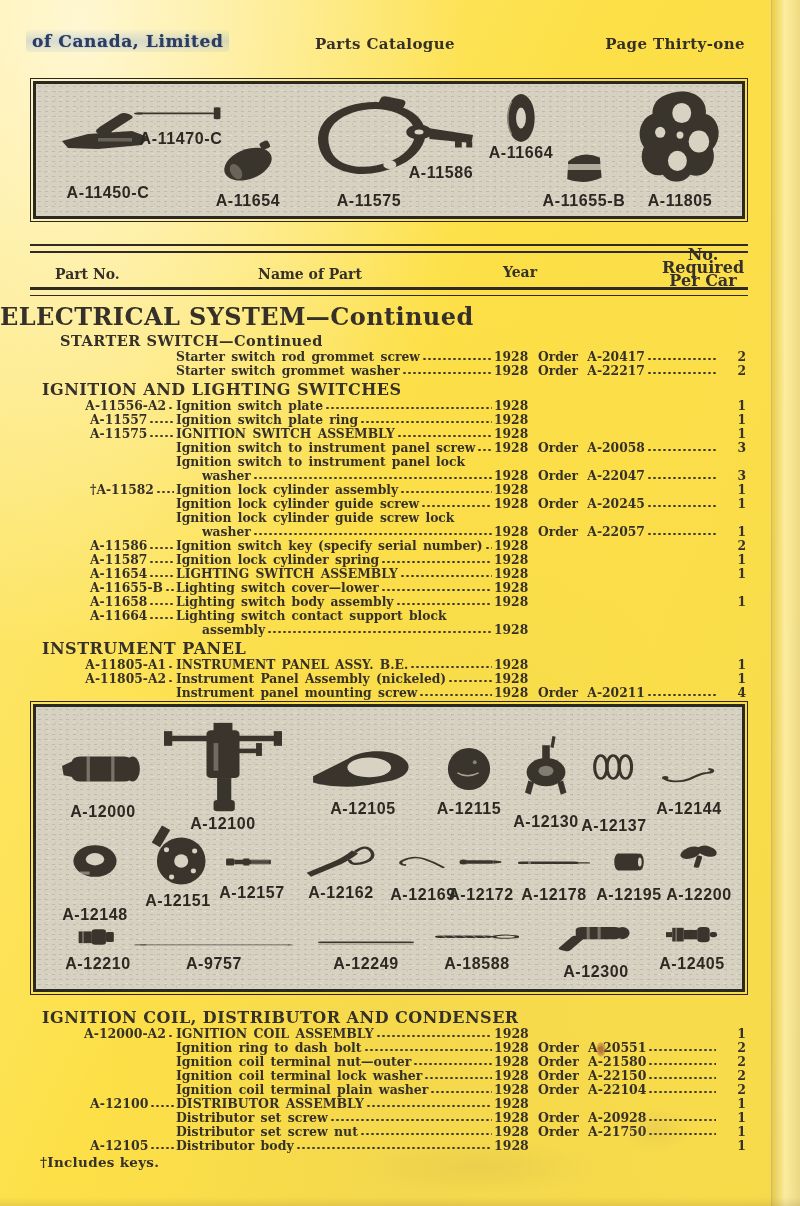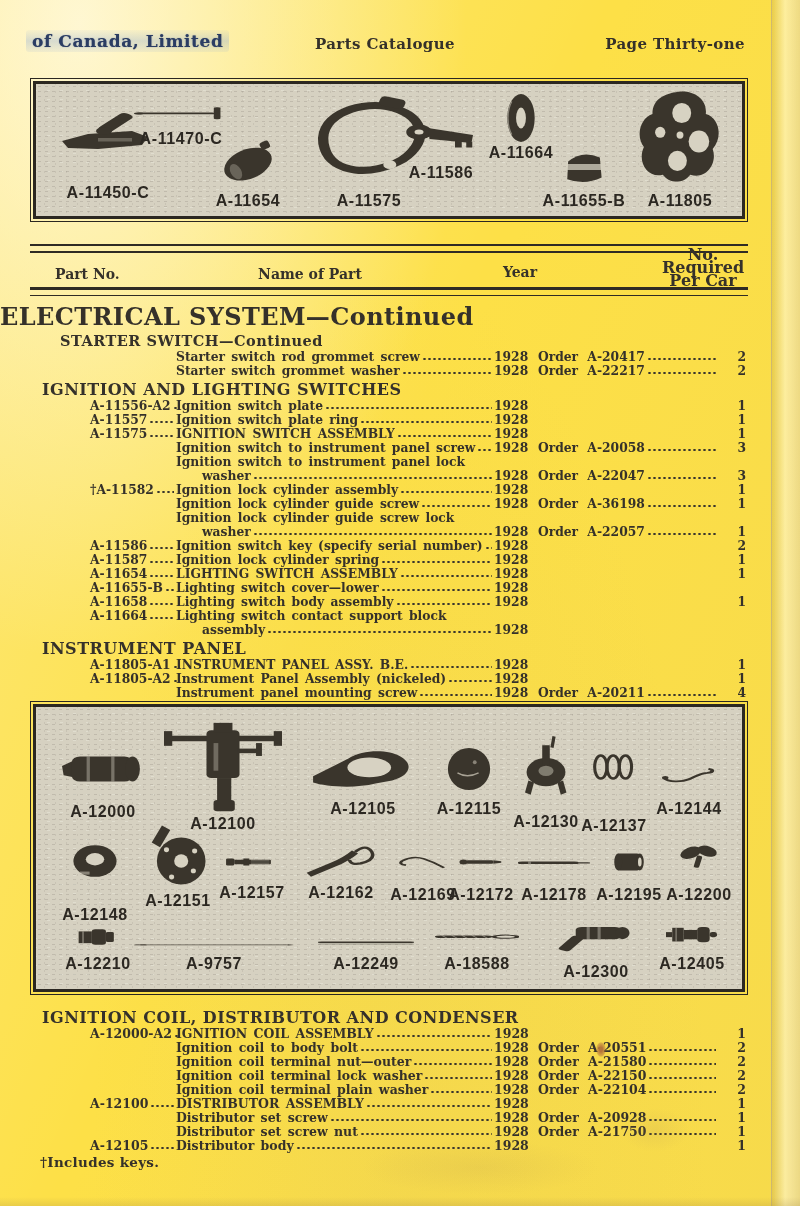--- a/index.html
+++ b/index.html
@@ -59,21 +59,21 @@
   .catalog{position:absolute;left:0;right:0;}
   #cat-top{top:332px;}
   #cat-bottom{top:1006px;}
   .heading{font-size:16px;line-height:19px;font-weight:700;letter-spacing:.5px;
     padding-left:42px;margin-top:2px;white-space:nowrap;}
   .heading.sub{font-size:14.5px;line-height:18px;padding-left:60px;margin-top:0;}
   .row{display:flex;align-items:baseline;padding-left:90px;padding-right:54px;
     height:14px;line-height:14px;font-size:12.3px;font-weight:700;
     white-space:nowrap;word-spacing:2px;}
   #cat-bottom .row{height:14px;line-height:14px;font-size:12.5px;}
-  .c-part{width:86px;display:flex;align-items:baseline;flex:none;}
+  .c-part{width:86px;display:flex;align-items:baseline;flex:none;justify-content:flex-end;}
   .c-name{flex:1;display:flex;align-items:baseline;min-width:0;}
   .c-name .ind{padding-left:26px;}
   .c-year{width:44px;flex:none;}
   .c-order{width:180px;flex:none;display:flex;align-items:baseline;word-spacing:5px;}
   .c-qty{width:28px;flex:none;text-align:right;}
   .ld{flex:1;min-width:6px;align-self:stretch;margin:0 2px;
     background-image:radial-gradient(circle, #3a362d 1px, transparent 1.35px);
     background-size:5px 4px;background-repeat:repeat-x;background-position:0 72%;}
 
   .footnote{position:absolute;left:40px;top:1154px;font-size:13.5px;font-weight:700;letter-spacing:.3px;}
@@ -306,21 +306,21 @@
         <span class="c-qty">1</span>
       </div>
       <div class="row">
         <span class="c-part"></span>
         <span class="c-name">
           <span>Ignition lock cylinder guide screw</span>
           <span class="ld"></span>
         </span>
         <span class="c-year">1928</span>
         <span class="c-order">
-          <span>Order A-36198</span>
+          <span>Order A-20245</span>
           <span class="ld"></span>
         </span>
         <span class="c-qty">1</span>
       </div>
       <div class="row">
         <span class="c-part"></span>
         <span class="c-name">
           <span>Ignition lock cylinder guide screw lock</span>
         </span>
         <span class="c-year"></span>
@@ -693,21 +693,21 @@
         </span>
         <span class="c-year">1928</span>
         <span class="c-order">
           <span class="ld"></span>
         </span>
         <span class="c-qty">1</span>
       </div>
       <div class="row">
         <span class="c-part"></span>
         <span class="c-name">
-          <span>Ignition coil to body bolt</span>
+          <span>Ignition ring to dash bolt</span>
           <span class="ld"></span>
         </span>
         <span class="c-year">1928</span>
         <span class="c-order">
           <span>Order A-20551</span>
           <span class="ld"></span>
         </span>
         <span class="c-qty">2</span>
       </div>
       <div class="row">

